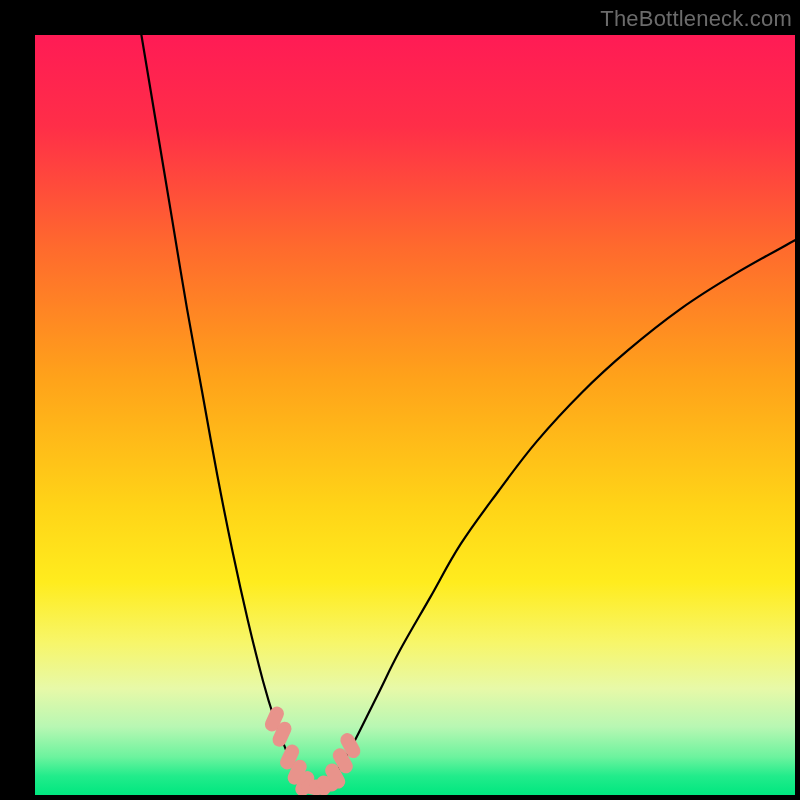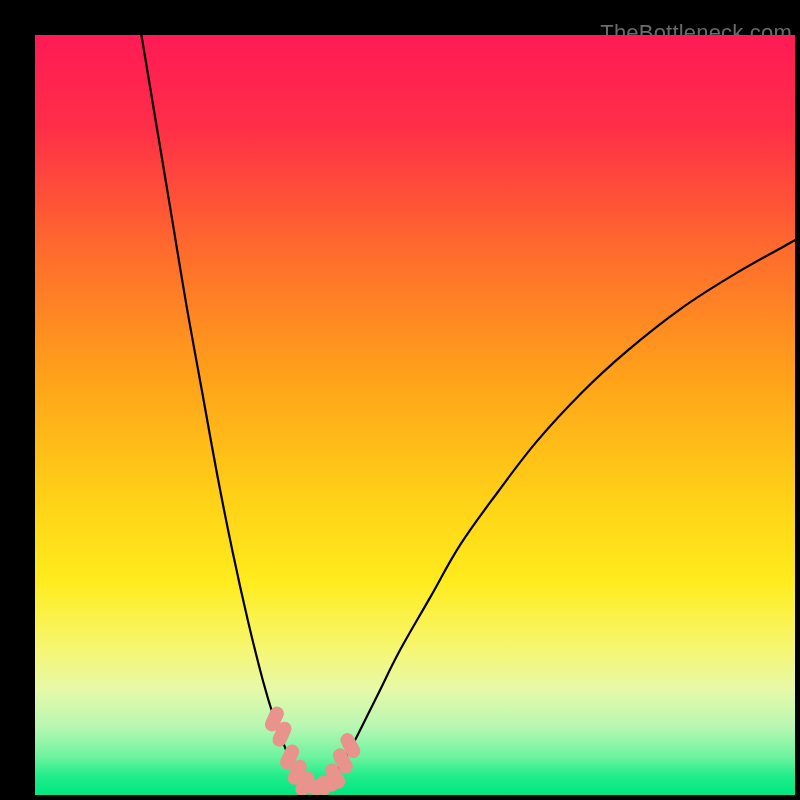--- a/index.html
+++ b/index.html
@@ -28,21 +28,21 @@
   .gradient-bg {
     position: absolute;
     inset: 0;
   }
   .curve-svg {
     position: absolute;
     inset: 0;
   }
   .watermark {
     position: absolute;
-    top: 20px;
+    top: 6px;
     right: 8px;
     color: #6b6b6b;
     font-size: 22px;
     letter-spacing: 0.2px;
     user-select: none;
   }
 </style>
 </head>
 <body>
 

